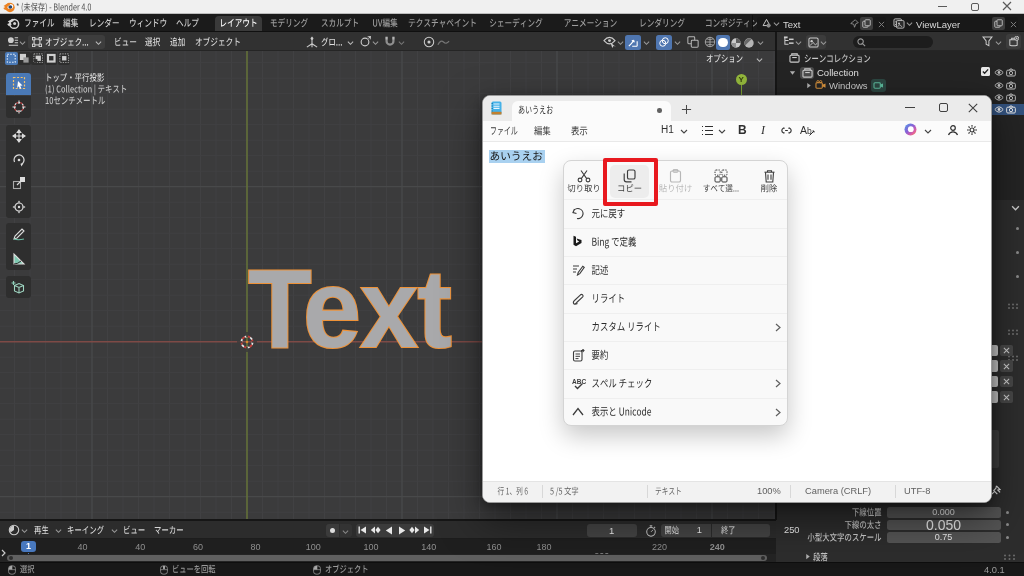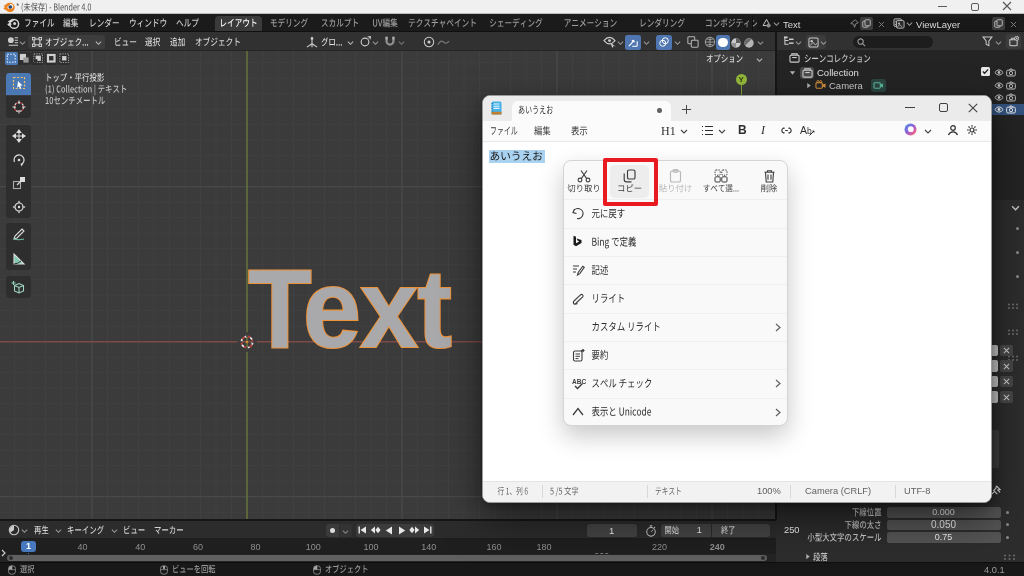--- a/index.html
+++ b/index.html
@@ -857,21 +857,21 @@
     </svg>
     <svg class="abs" style="left:806px;top:82px" width="6" height="7" viewBox="0 0 6 8">
       <path d="M1 1 L5 4 L1 7 Z" fill="#b0b0b0"></path>
     </svg>
     <svg class="abs" style="left:815px;top:80px" width="11" height="10" viewBox="0 0 12 11">
       <rect x="1" y="3" width="7" height="6" rx="1" fill="none" stroke="#d8923c" stroke-width="1.2"></rect>
       <path d="M8 5.3 L11.5 3.8 V8.5 L8 7" fill="#d8923c"></path>
       <circle cx="3.2" cy="1.8" r="1.2" fill="none" stroke="#d8923c" stroke-width="1"></circle>
       <circle cx="6.2" cy="1.8" r="1.2" fill="none" stroke="#d8923c" stroke-width="1"></circle>
     </svg>
-    <div class="abs" style="left:829px;top:79.5px;font-size:9.5px;color:#c9c9c9;">Camera</div>
+    <div class="abs" style="left:829px;top:79.5px;font-size:9.5px;color:#c9c9c9;">Windows</div>
     <div style="position:absolute;left:871px;top:79px;width:15px;height:13px;background:#2c4641;border-radius:3px;"></div>
     <svg class="abs" style="left:873px;top:81px" width="11" height="9" viewBox="0 0 12 10">
       <rect x="1" y="2" width="7" height="6" rx="1" fill="none" stroke="#5bb89a" stroke-width="1.2"></rect>
       <path d="M8 4 L11 2.8 V7.2 L8 6" fill="#5bb89a"></path>
     </svg>
     <svg class="abs" style="left:994px;top:80.5px" width="10" height="9" viewBox="0 0 12 10">
       <path d="M1 5 Q3.5 1.8 6 1.8 Q8.5 1.8 11 5 Q8.5 8.2 6 8.2 Q3.5 8.2 1 5 Z" fill="none" stroke="#b9b9b9" stroke-width="1.2"></path>
       <circle cx="6" cy="5" r="1.7" fill="#b9b9b9"></circle>
     </svg>
     <svg class="abs" style="left:1006px;top:80.5px" width="10" height="9" viewBox="0 0 12 10">
@@ -973,21 +973,21 @@
     <svg class="jt" width="1" height="1" style="position:absolute;left:0;top:0;overflow:visible">
       <g transform="translate(844.5 528.2) scale(0.00741 -0.00950)" fill="#cdcdcd">
         <use href="#g85" x="0"></use>
         <use href="#g86" x="1000"></use>
         <use href="#g89" x="2000"></use>
         <use href="#g90" x="3000"></use>
         <use href="#g91" x="4000"></use>
       </g>
     </svg>
     <div style="position:absolute;left:886.5px;top:519.8px;width:114px;height:10.4px;background:#555555;border-radius:2.5px;"></div>
-    <div class="abs" style="left:886.5px;top:519.8px;width:114px;height:10.4px;font-size:10px;color:#f0f0f0;text-align:center;line-height:10.5px;">0.050</div>
+    <div class="abs" style="left:886.5px;top:519.8px;width:114px;height:10.4px;font-size:14px;color:#f0f0f0;text-align:center;line-height:10.5px;">0.050</div>
     <div class="abs" style="left:1005.5px;top:523.4px;width:3px;height:3px;border-radius:50%;background:#8a8a8a;"></div>
     <svg class="jt" width="1" height="1" style="position:absolute;left:0;top:0;overflow:visible">
       <g transform="translate(807.4 540.8) scale(0.00741 -0.00950)" fill="#cdcdcd">
         <use href="#g92" x="0"></use>
         <use href="#g93" x="1000"></use>
         <use href="#g94" x="2000"></use>
         <use href="#g95" x="3000"></use>
         <use href="#g96" x="4000"></use>
         <use href="#g89" x="5000"></use>
         <use href="#g37" x="6000"></use>
@@ -1236,21 +1236,21 @@
         <use href="#g119" x="0"></use>
         <use href="#g120" x="1000"></use>
       </g>
     </svg>
     <svg class="jt" width="1" height="1" style="position:absolute;left:0;top:0;overflow:visible">
       <g transform="translate(571.0 134.5) scale(0.00836 -0.01020)" fill="#3a3a3a">
         <use href="#g121" x="0"></use>
         <use href="#g122" x="1000"></use>
       </g>
     </svg>
-    <div class="abs" style="left:661px;top:123.5px;font-size:12px;color:#2f2f2f;font-family:Liberation Serif, serif;">H1</div>
+    <div class="abs" style="left:661px;top:123.5px;font-size:10px;color:#2f2f2f;font-family:Liberation Sans, sans-serif;">H1</div>
     <svg class="abs" style="left:680px;top:128px" width="8" height="7" viewBox="0 0 8 6">
       <path d="M1 1.5 L4 4.5 L7 1.5" stroke="#444" stroke-width="1.1" fill="none"></path>
     </svg>
     <svg class="abs" style="left:701px;top:124.5px" width="12" height="11" viewBox="0 0 12 11">
       <g stroke="#2f2f2f" stroke-width="1.2">
         <path d="M4 1.5 H12 M4 5.5 H12 M4 9.5 H12"></path>
         <path d="M1 1.5 H2 M1 5.5 H2 M1 9.5 H2"></path>
       </g>
     </svg>
     <svg class="abs" style="left:718px;top:128px" width="8" height="7" viewBox="0 0 8 6">

